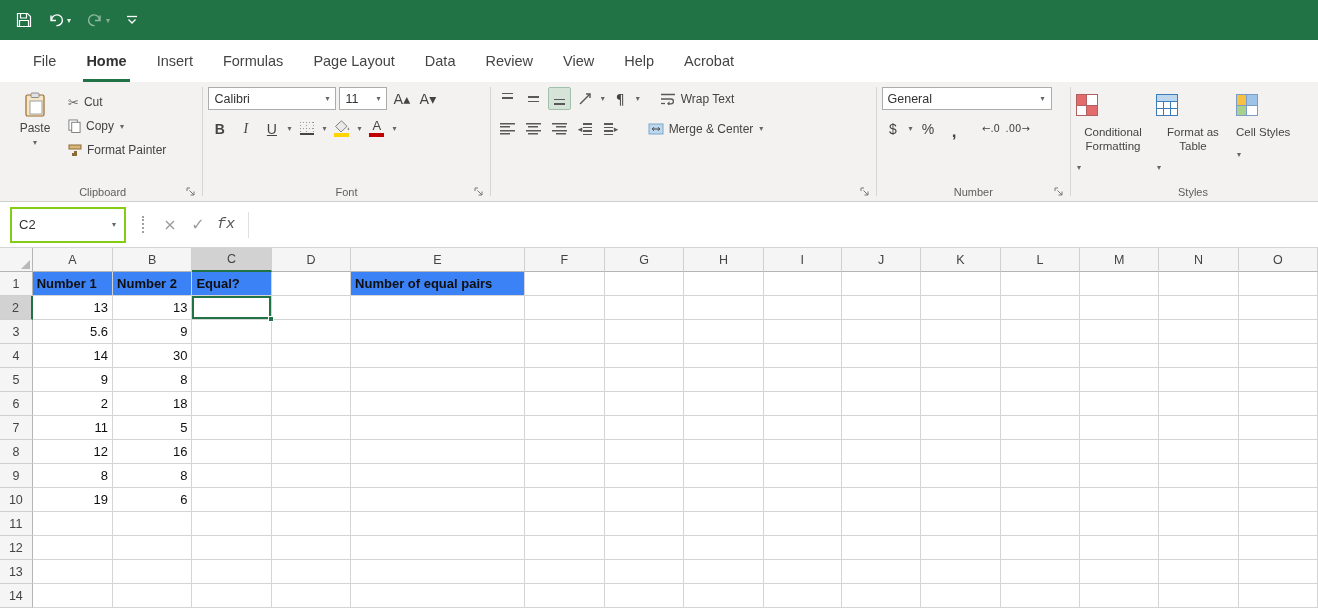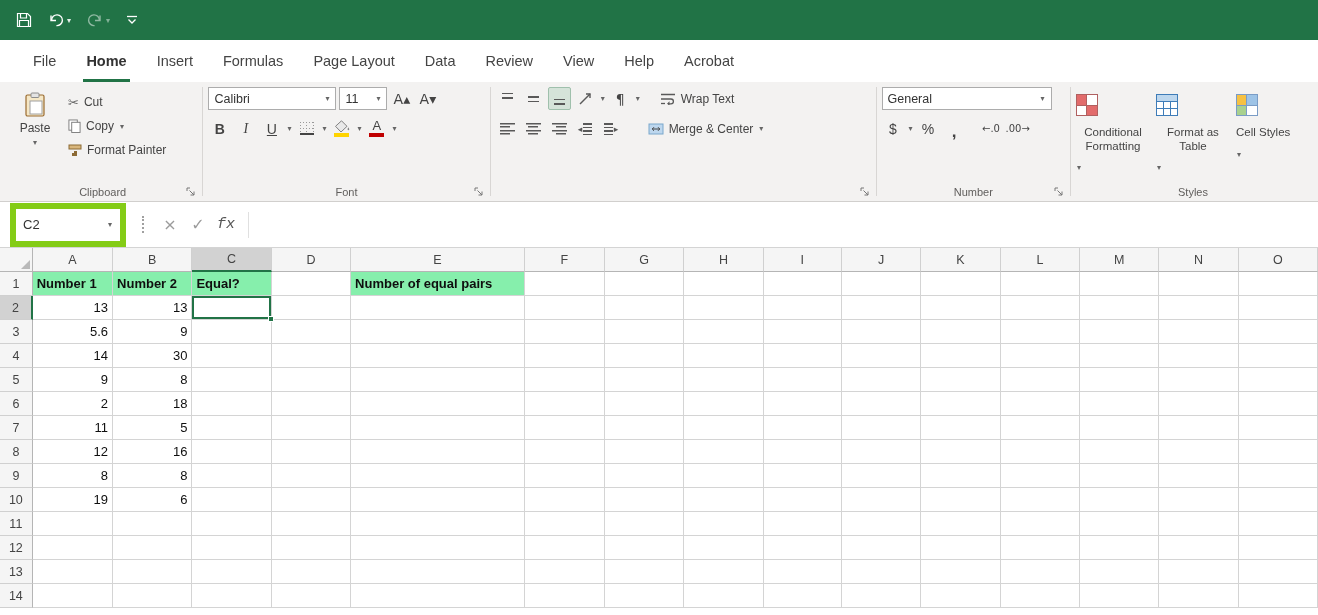--- a/index.html
+++ b/index.html
@@ -107,21 +107,21 @@
   .cs-icon span:nth-child(3){background:#A9D18E;} .cs-icon span:nth-child(4){background:#fff;}
   .fat-icon { width:22px; height:22px; border:1px solid #3E7CB8; background:
       linear-gradient(#BDD7EE 0 0) top/100% 6px no-repeat,
       repeating-linear-gradient(to bottom,transparent 0 6px,#3E7CB8 6px 7px),
       repeating-linear-gradient(to right,transparent 0 6px,#3E7CB8 6px 7px);
     background-color:#fff; }
 
   
   .fbar { height:46px; background:#fff; border-bottom:1px solid #D4D4D4; display:flex;
     align-items:center; padding-left:10px; }
-  .namebox { width:116px; height:26px; background:#fff; border:6px solid #84cc16;
+  .namebox { width:116px; height:26px; background:#fff; border:2px solid #84cc16;
     display:flex; align-items:center; justify-content:space-between; padding:16px 7px;
     font-size:13px; color:#333; }
   .dots { height:17px; border-left:2px dotted #A0A0A0; margin:0 12px 0 16px; }
   .fxb { width:28px; height:26px; display:flex; align-items:center; justify-content:center;
     font-size:16px; color:#9B9B9B; cursor:default; }
   .fxlabel { font-style:italic; font-family:Liberation Mono, monospace; font-size:15px; color:#555;text-align:right; }
   .fdiv { width:1px; height:26px; background:#E0E0E0; margin:0 8px; }
   .finput { flex:1; height:100%; }
 
   
@@ -137,21 +137,21 @@
     cursor:default; }
   .chead.selc { background:#D2D2D2; border-bottom:2px solid #217346; }
   .rhead { width:33px; background:#F5F5F5; border-right:1px solid #B5B5B5;
     border-bottom:1px solid #D0D0D0; font-size:12.5px; color:#444; display:flex;
     align-items:center; justify-content:center; cursor:default; }
   .rhead.selr { background:#D2D2D2; border-right:2px solid #217346; }
   .cell { border-right:1px solid #D4D4D4; border-bottom:1px solid #D4D4D4; font-size:13px;
     color:#0F0F0F; display:flex; align-items:center; padding:0 4px; position:relative;
     cursor:cell; white-space:nowrap; overflow:hidden; }
   .cell.num { justify-content:flex-end; }
-  .cell.hdrfill { background:#86efac; font-weight:700; overflow:visible; }
+  .cell.hdrfill { background:#3b82f6; font-weight:700; overflow:visible; }
   .cell.active { box-shadow:inset 0 0 0 2px #217346; background:#fff; z-index:2; overflow:visible; }
   .handle { position:absolute; right:-3px; bottom:-3px; width:6px; height:6px;
     background:#217346; border:1px solid #fff; z-index:3; }
 </style>
 </head>
 <body>
 
 <div class="titlebar">
   <div class="qat">
     <span class="qbtn">

